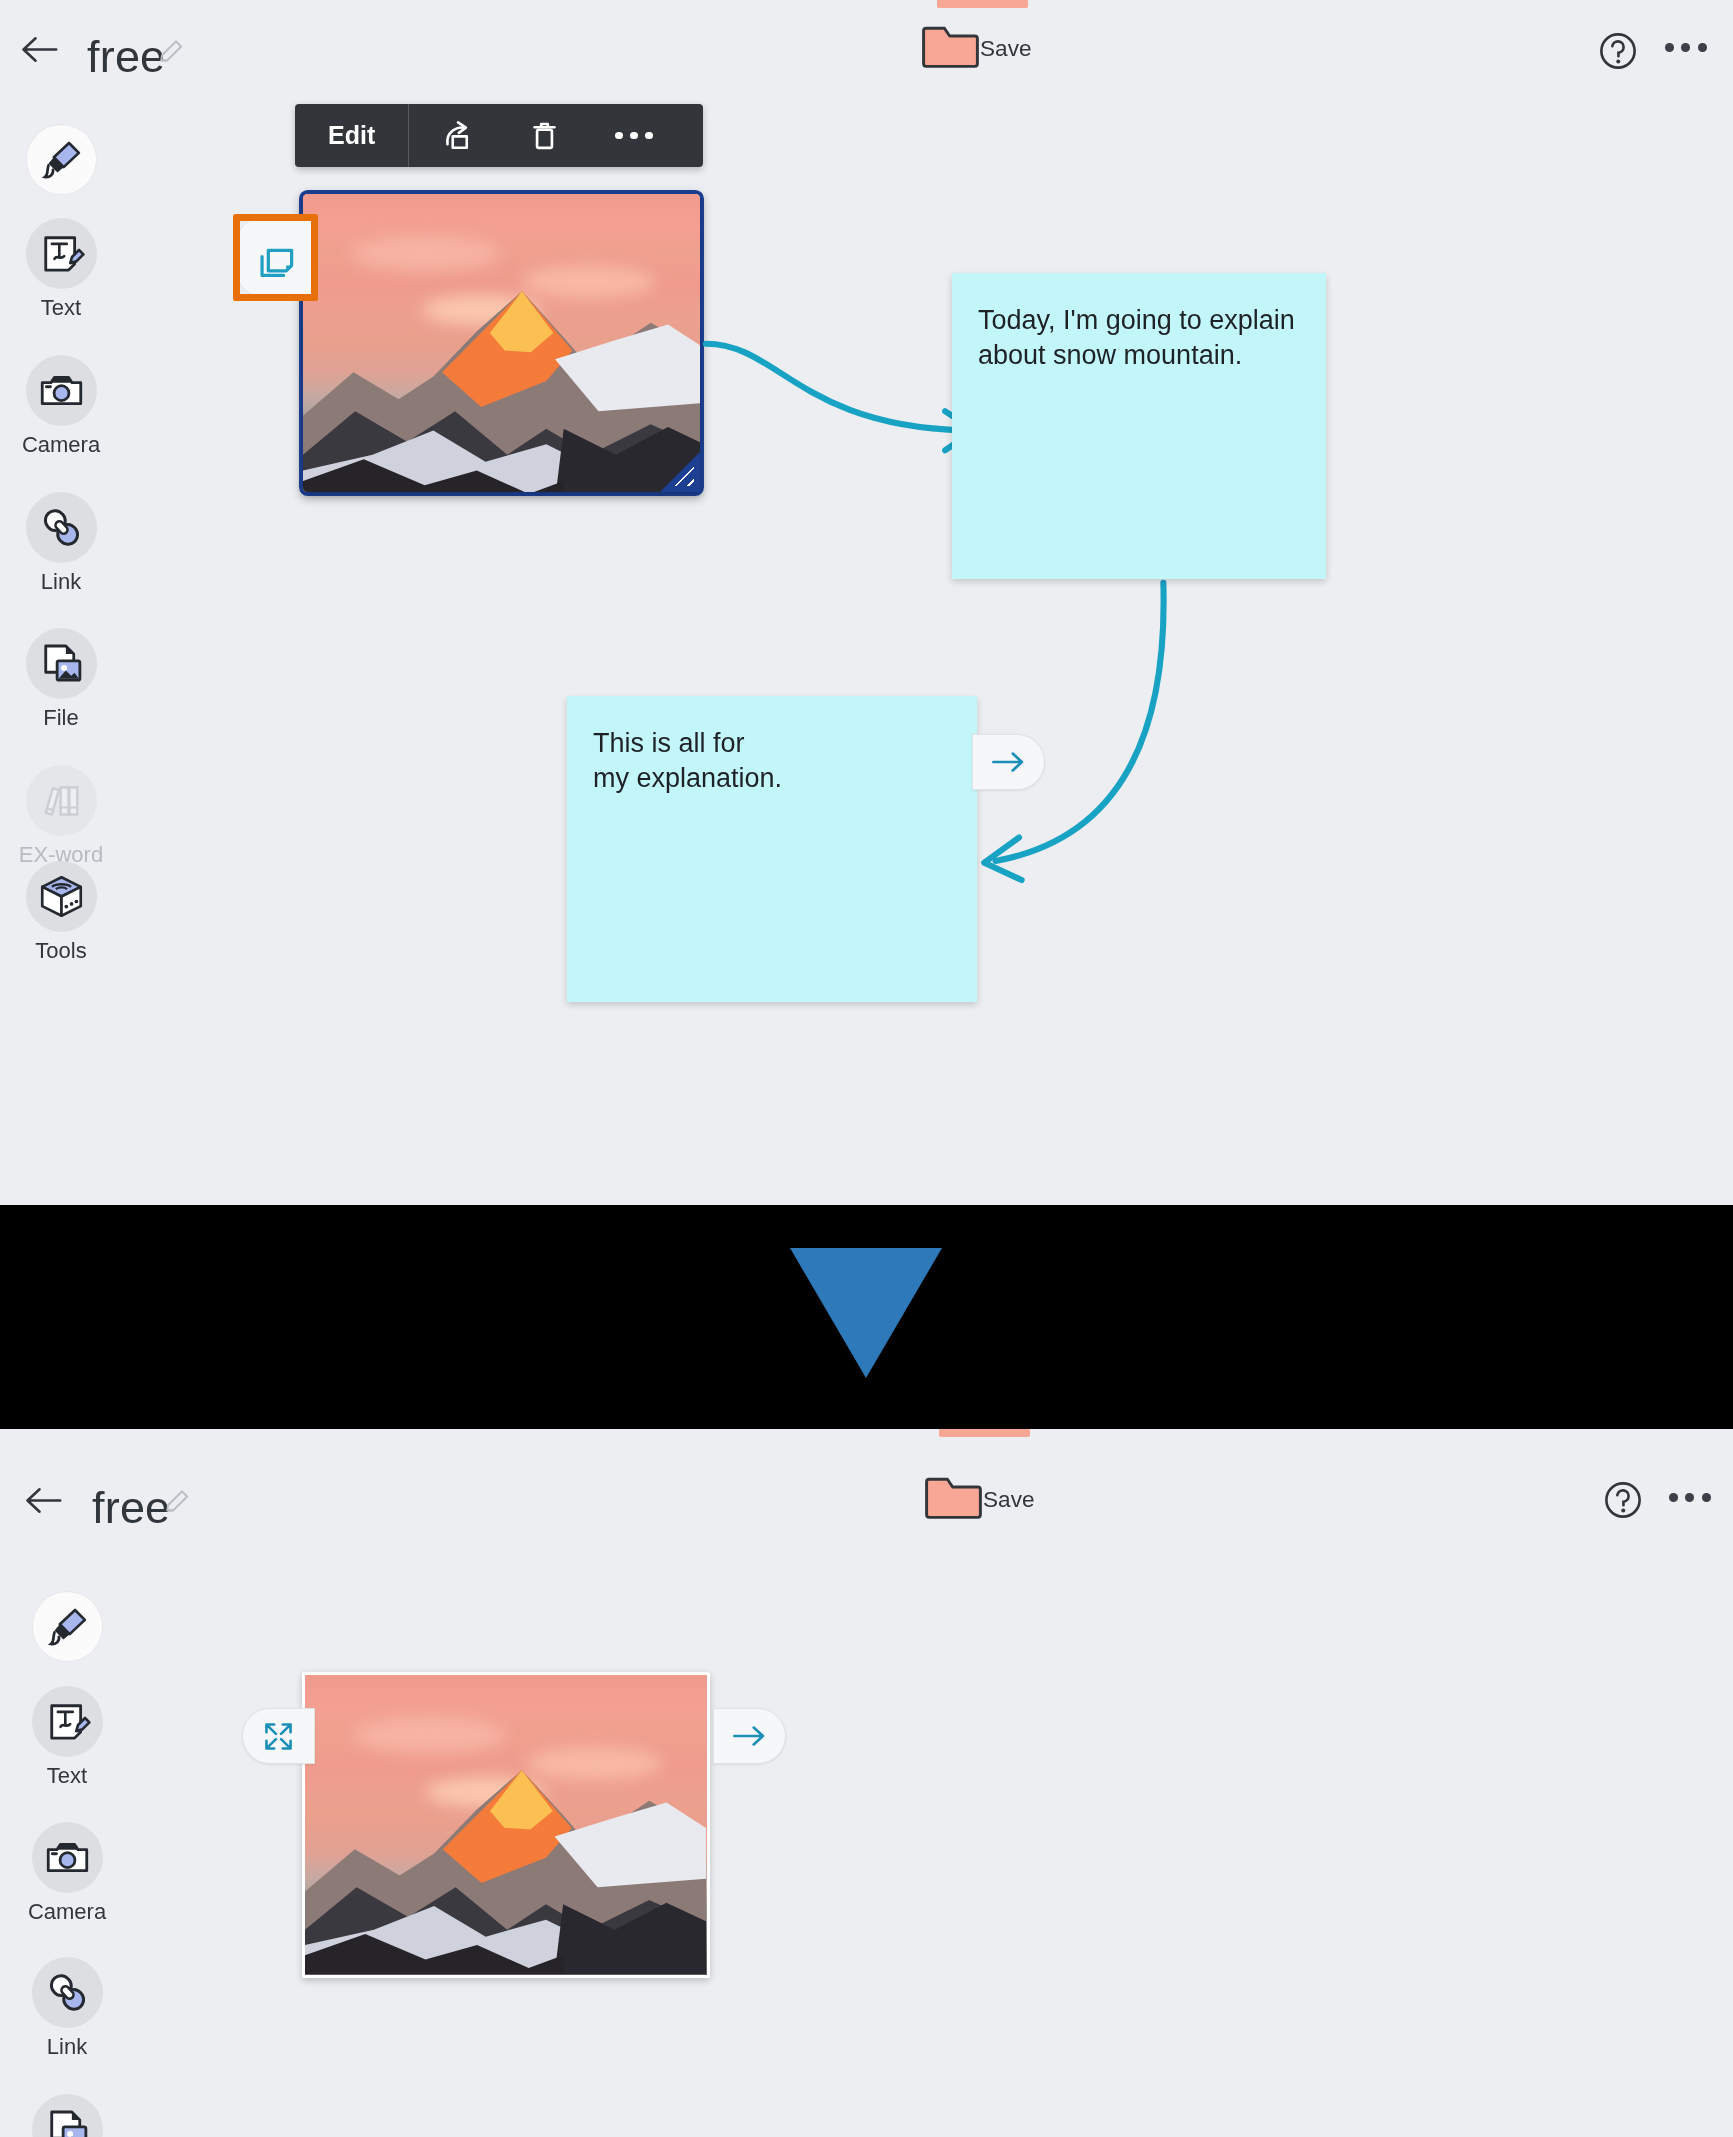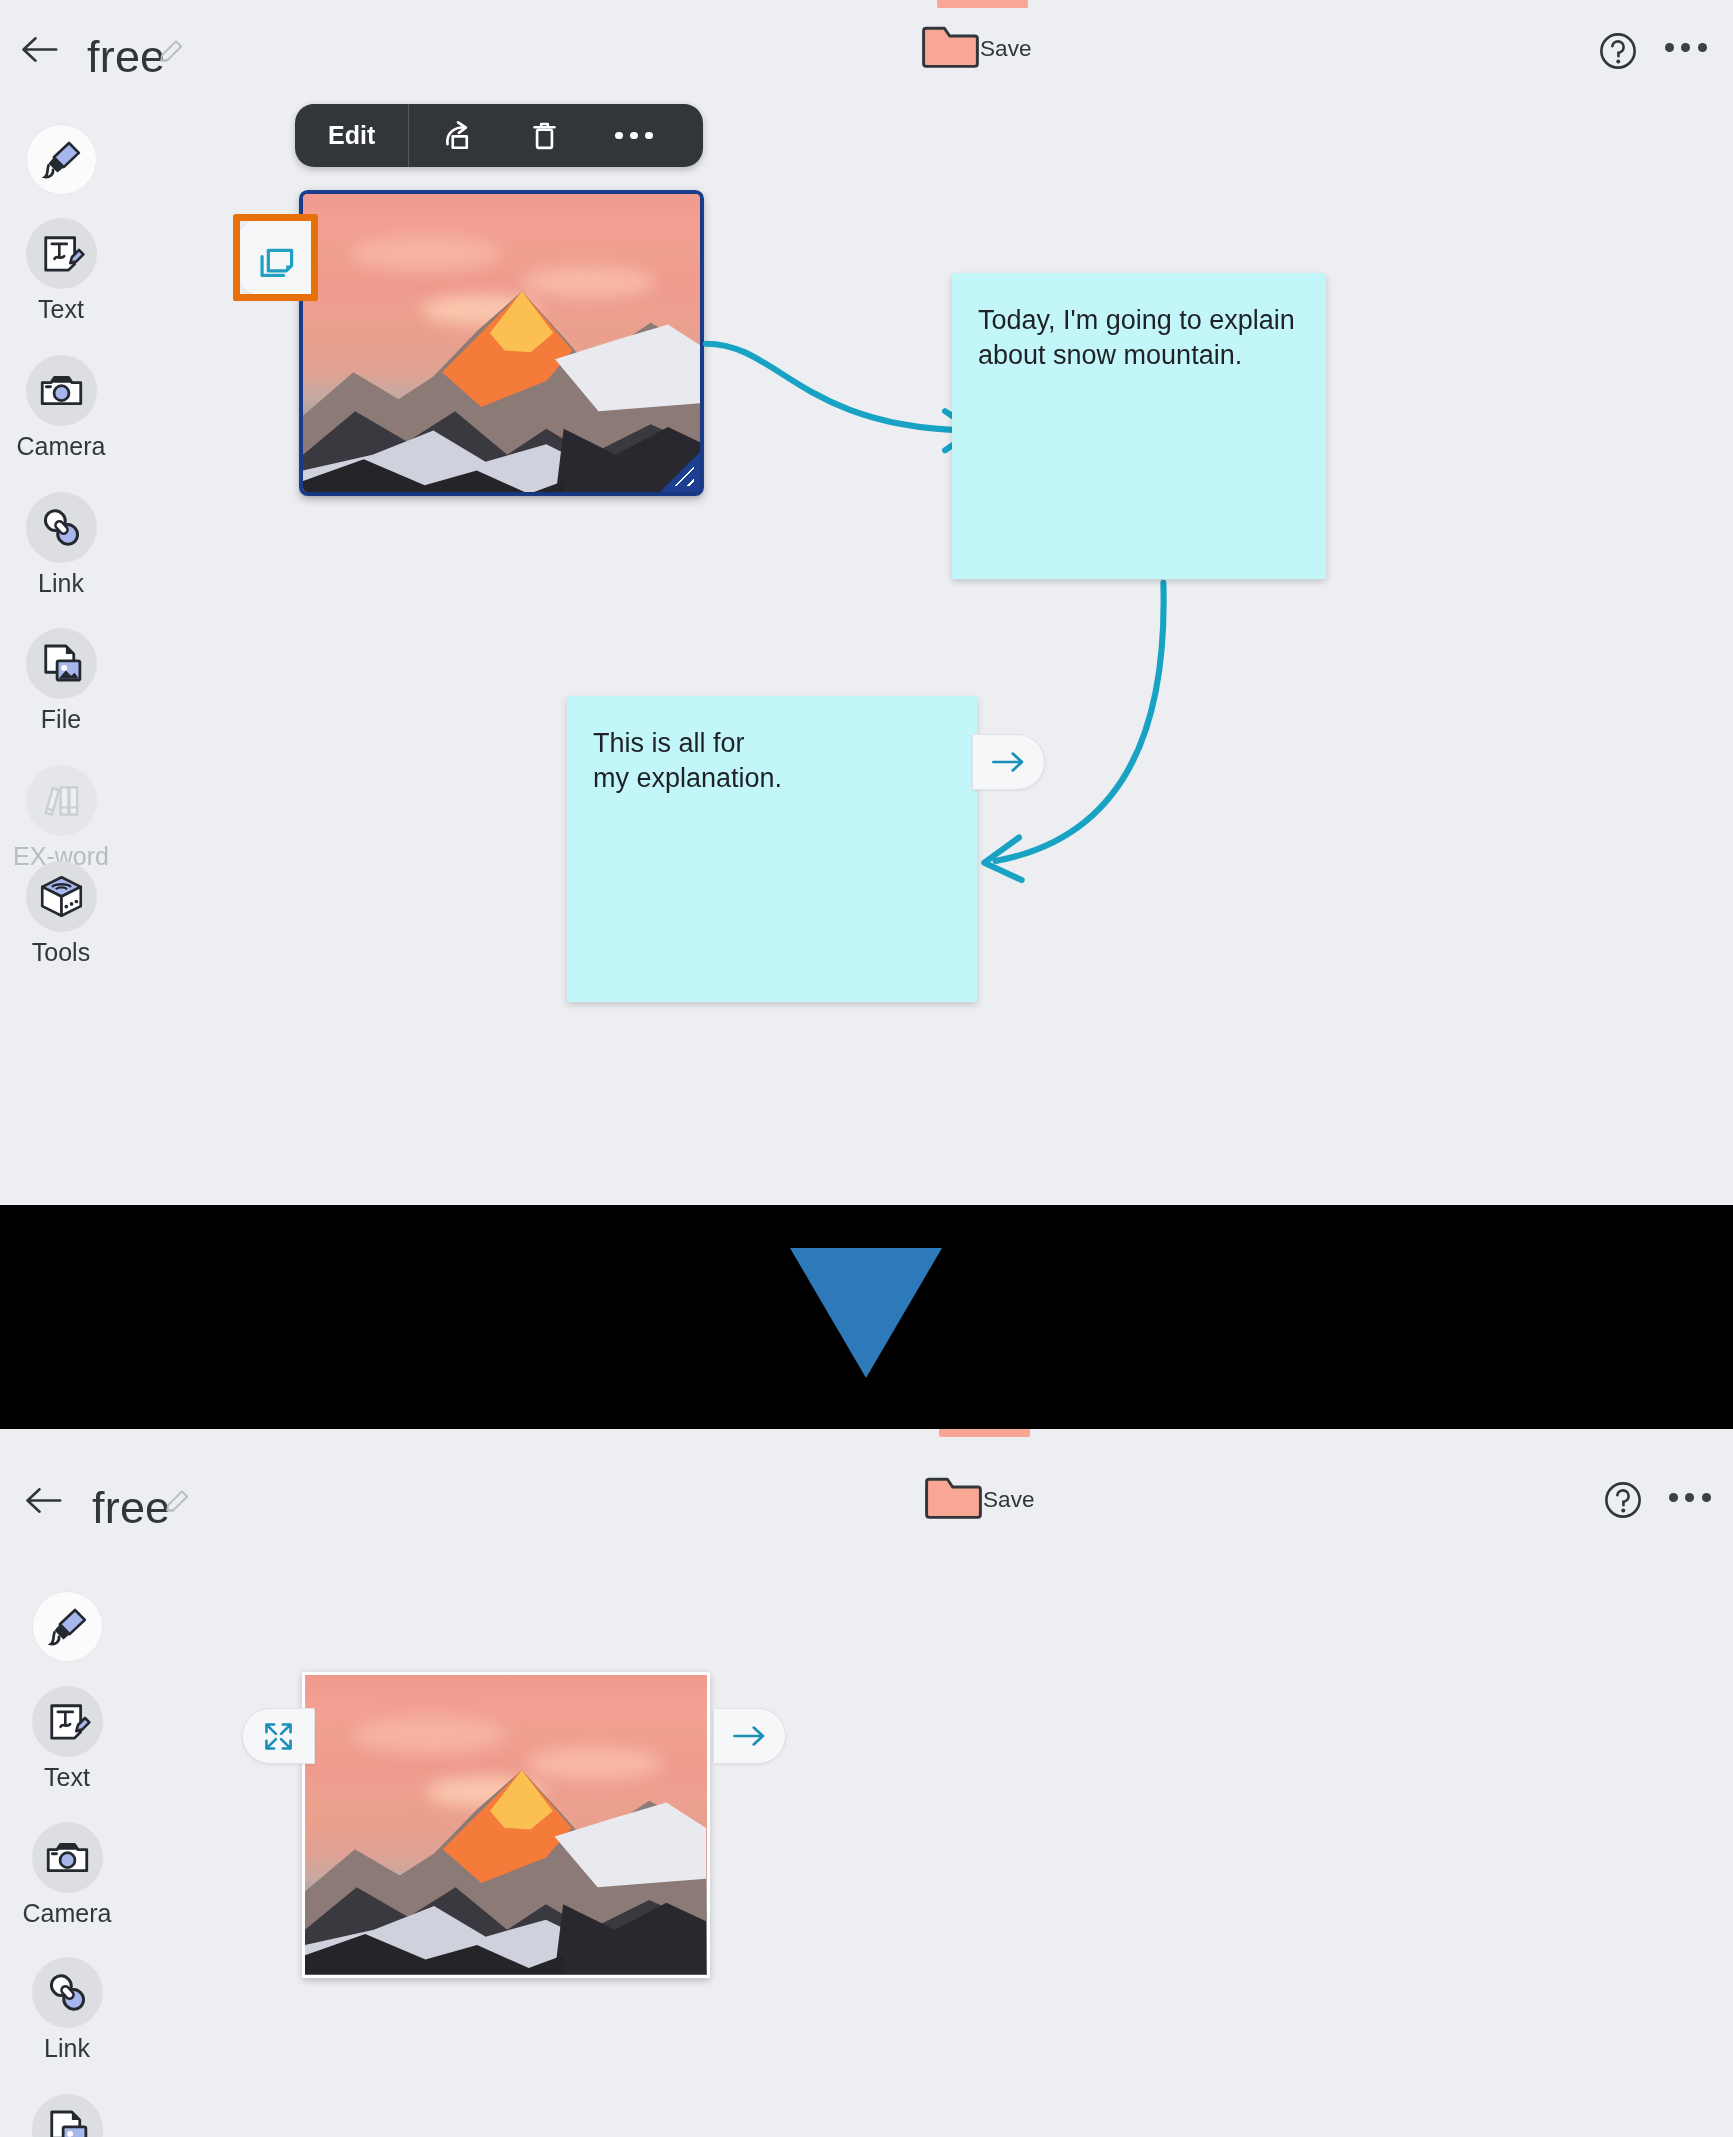--- a/index.html
+++ b/index.html
@@ -57,27 +57,27 @@
   .side-item {
     position: absolute; left: 0; width: 122px;
     display: flex; flex-direction: column; align-items: center;
   }
   .side-circle {
     width: 71px; height: 71px; border-radius: 50%;
     background: #dcdee2; display: flex; align-items: center; justify-content: center;
     position: relative;
   }
   .side-circle.plain { background: #fbfbfc; box-shadow: inset 0 0 0 0.9px #e3e5e9; }
-  .side-lbl { font-size: 25px; color: #32363d; margin-top: 6px; white-space: nowrap; }
+  .side-lbl { font-size: 22px; color: #32363d; margin-top: 6px; white-space: nowrap; }
   .side-item.disabled .side-circle { background: #e4e6ea; }
   .side-item.disabled .side-lbl { color: #b7bbc2; }
 
   
   .ctx-toolbar {
-    position: absolute; height: 63px; background: #32363b; border-radius: 19px;
+    position: absolute; height: 63px; background: #32363b; border-radius: 4px;
     display: flex; align-items: center; box-shadow: 0 2.6px 7.8px rgba(0,0,0,.22);
   }
   .ctx-edit {
     color: #fff; font-size: 25px; font-weight: bold; padding: 0 33px;
     height: 100%; display:flex; align-items:center; cursor:pointer;
   }
   .ctx-sep { width: 0.9px; height: 100%; background: #55595e; }
   .ctx-ico {
     width: 90px; height: 100%; display:flex; align-items:center; justify-content:center;
     cursor: pointer;

